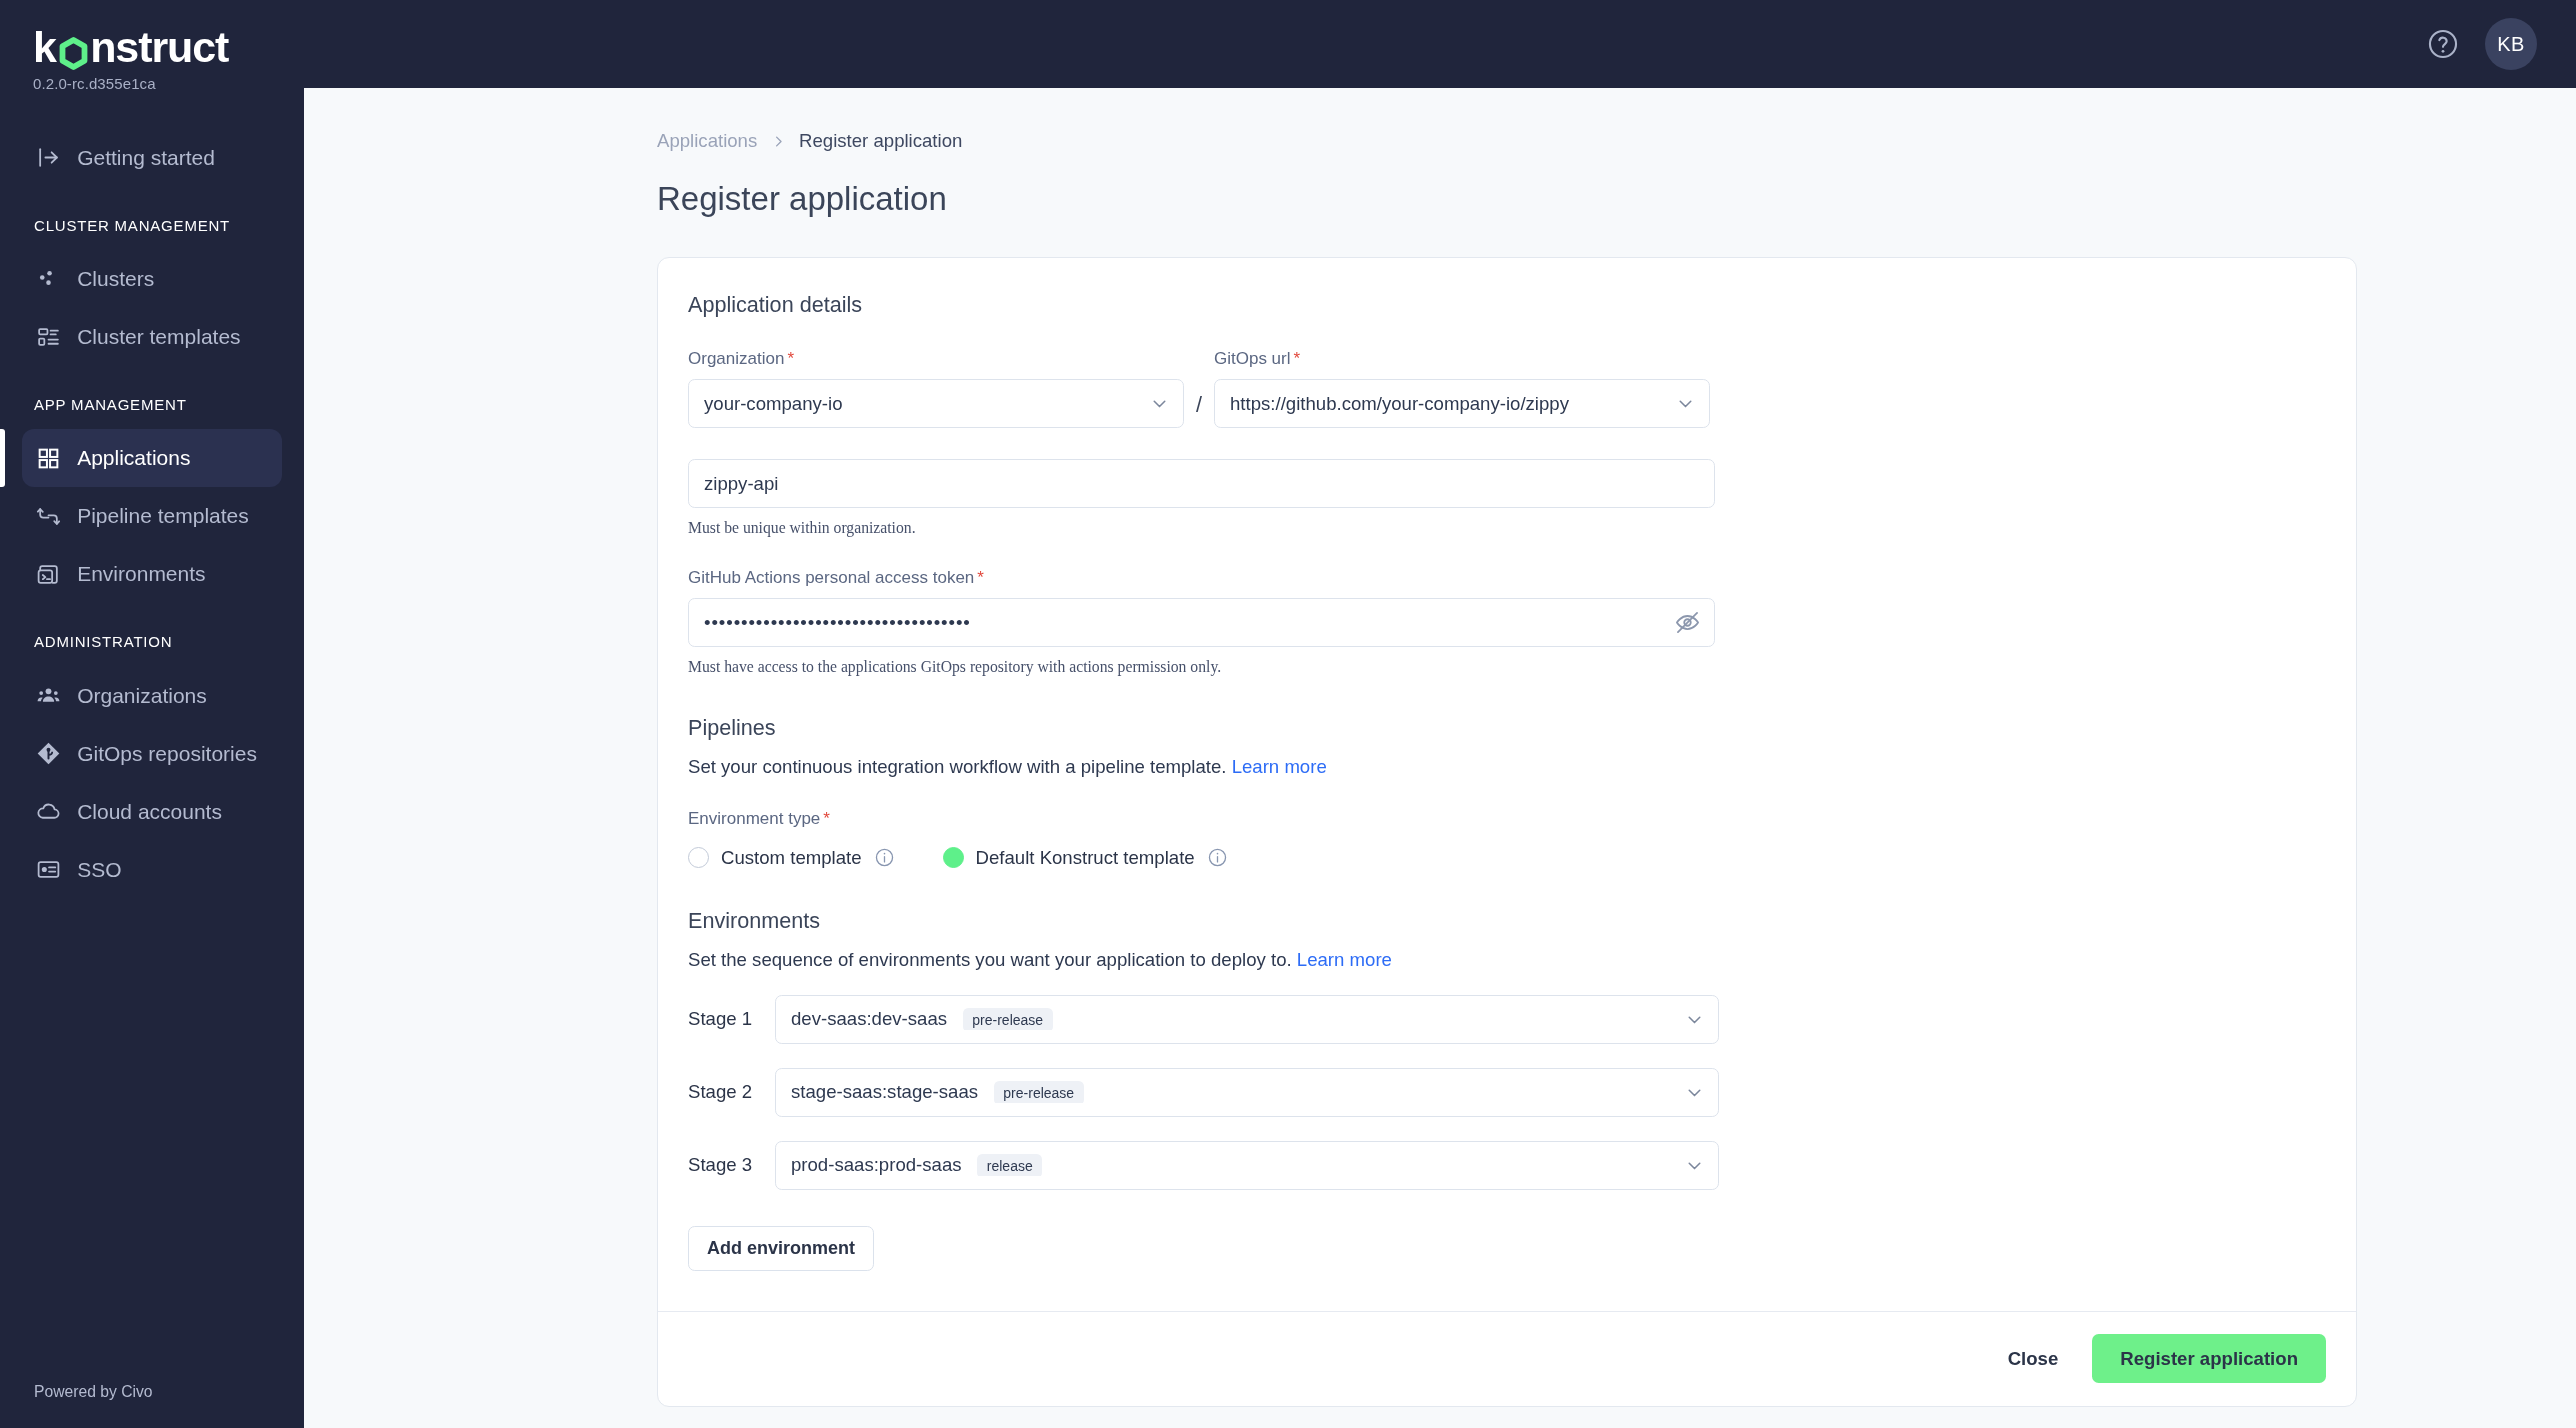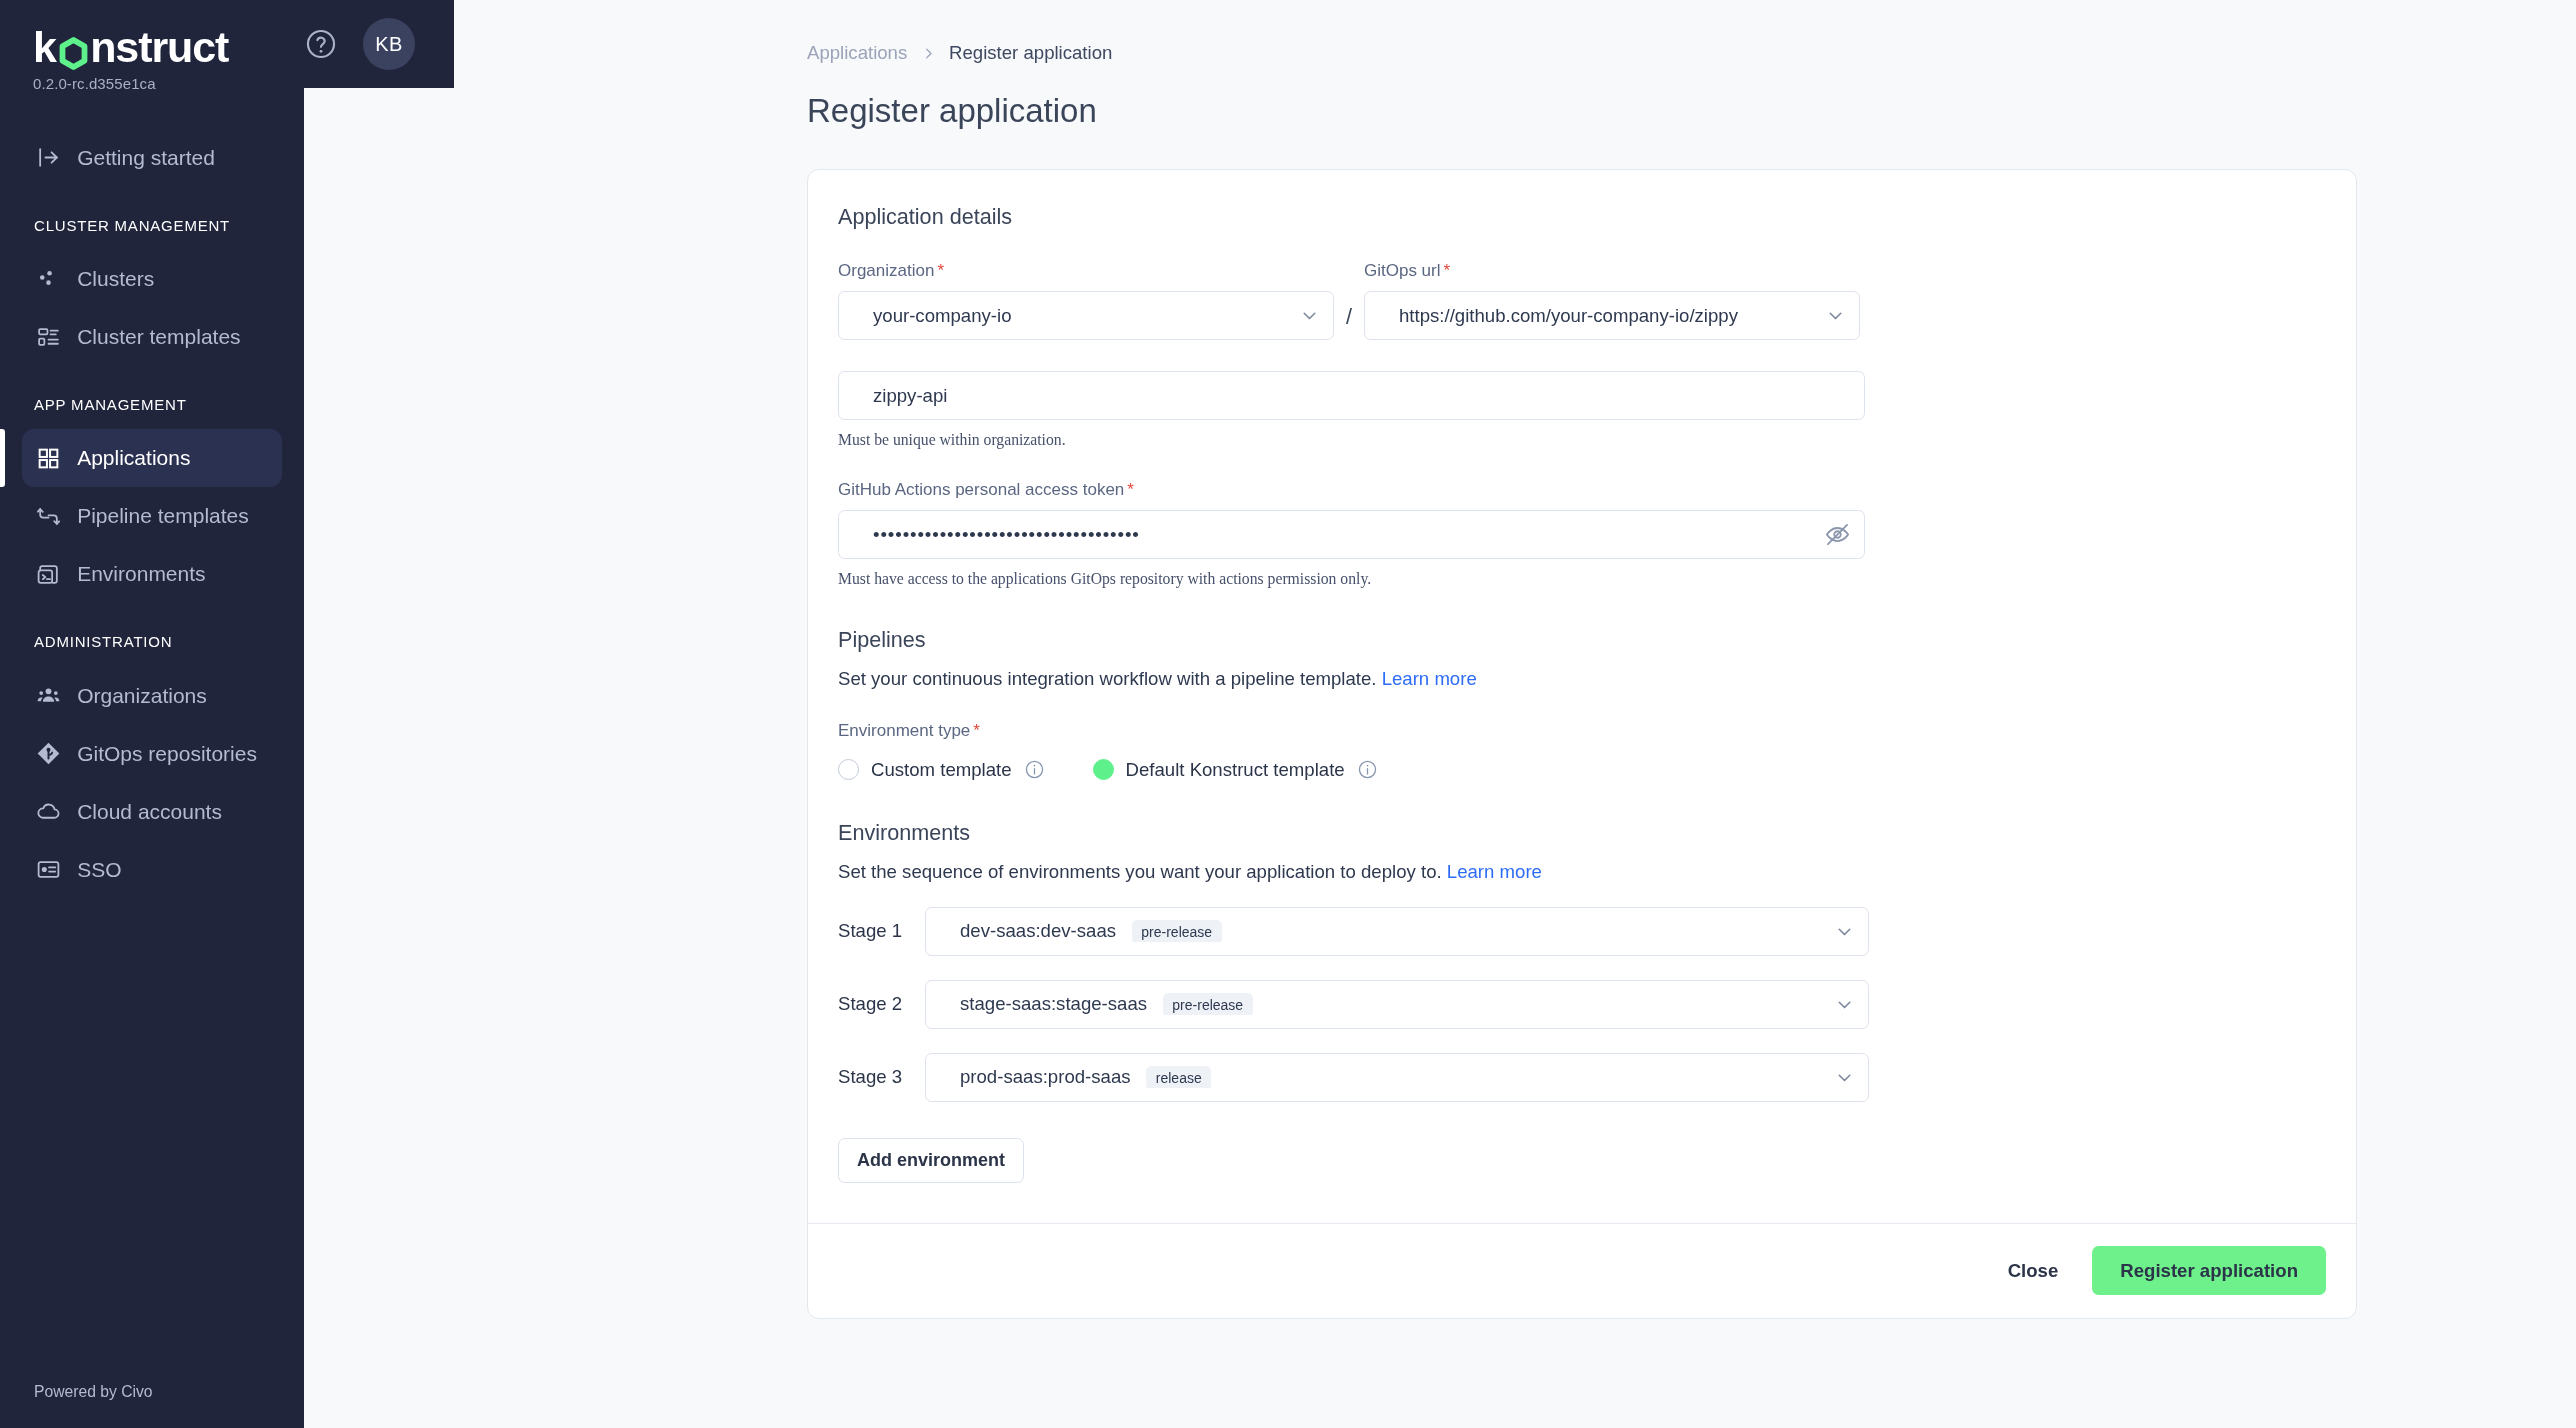--- a/index.html
+++ b/index.html
@@ -44,21 +44,21 @@
   .nav-item.active::before {
     content: ""; position: absolute; left: -22.4px; top: 0; bottom: 0;
     width: 5.2px; border-radius: 0 3px 3px 0; background: #ffffff;
   }
   .nav-item.getting-started { margin-top: 3px; }
   .nav-ico { width: 25px; height: 25px; flex: 0 0 25px; display: flex; align-items: center; justify-content: center; }
   .nav-ico svg { width: 25px; height: 25px; display: block; }
   .powered { font-size: 15.7px; color: #b4bbd0; padding: 0 0 27px 34px; }
 
   
-  .main { flex: 1 1 auto; display: flex; flex-direction: row; background: #f7f9fb; min-width: 0; }
+  .main { flex: 1 1 auto; display: flex; flex-direction: column; background: #f7f9fb; min-width: 0; }
   .topbar {
     height: 88px; background: #20253c;
     display: flex; align-items: center; justify-content: flex-end;
     padding-right: 39px; gap: 25px; flex: 0 0 88px;
   }
   .help-btn { width: 34px; height: 34px; cursor: pointer; }
   .help-btn svg { width: 34px; height: 34px; display: block; }
   .avatar {
     width: 52px; height: 52px; border-radius: 50%;
     background: #3a4260; color: #fff; font-size: 20px;
@@ -87,21 +87,21 @@
   .col-org { width: 496px; flex: 0 0 496px; }
   .slash { font-size: 21.6px; color: #3b4559; padding: 0 12px 10.4px 12px; }
   .col-git { width: 496px; flex: 0 0 496px; }
 
   .control {
     height: 49px; border: 0.7px solid #dde3ec; border-radius: 6.7px;
     background: #fff; display: flex; align-items: center;
     padding: 0 13.4px 0 15px; font-size: 18.6px; color: #2e3950;
     cursor: pointer; position: relative;
   }
-  .control .val { flex: 1 1 auto; overflow: hidden; white-space: nowrap; text-overflow: ellipsis; margin-left: 19px; }
+  .control .val { flex: 1 1 auto; overflow: hidden; white-space: nowrap; text-overflow: ellipsis; }
   .chev { width: 21px; height: 21px; flex: 0 0 21px; color: #7c879c; }
   .chev svg { width: 21px; height: 21px; display: block; }
 
   .field { margin-top: 31px; }
   .input-wide { width: 1027px; }
   .hint { font-size: 15.7px; color: #46506a; margin-top: 10.4px; font-family: Liberation Serif, serif; }
 
   .eye { width: 27px; height: 27px; flex: 0 0 27px; color: #8c97ad; cursor: pointer; }
   .eye svg { width: 27px; height: 27px; display: block; }
   .dots { font-size: 18.6px; letter-spacing: 0.9px; color: #2e3950; }

